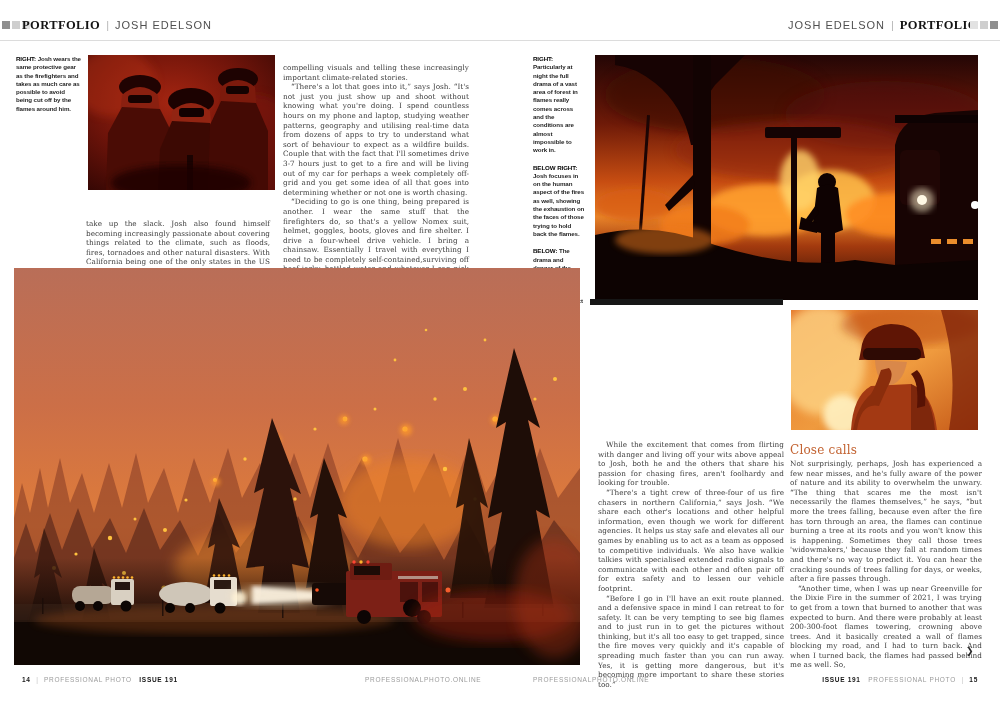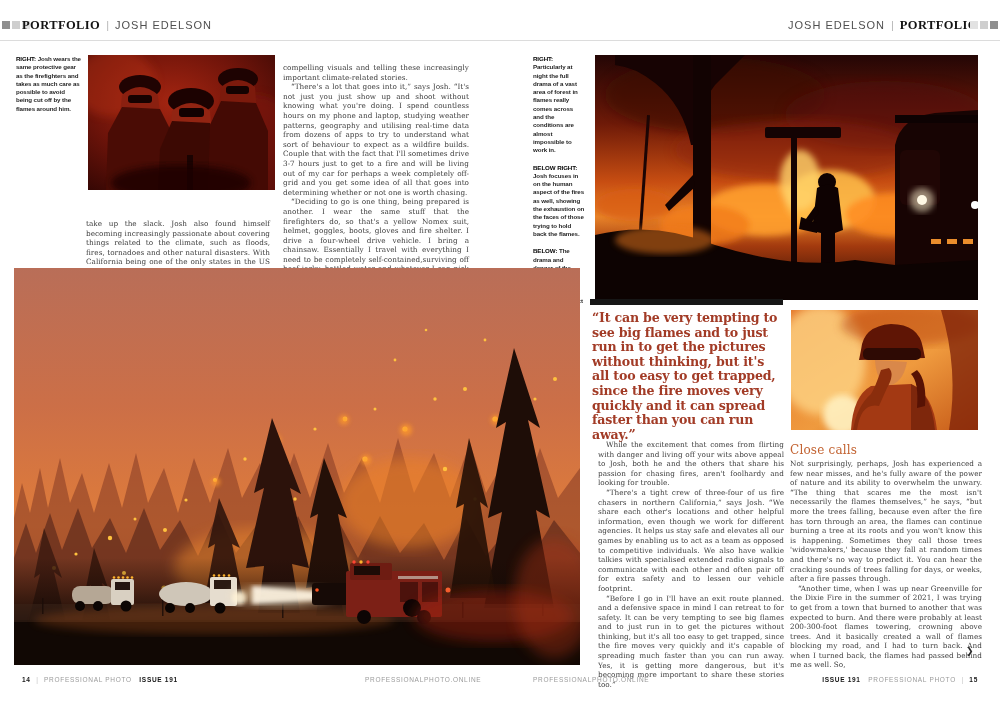--- a/index.html
+++ b/index.html
@@ -348,21 +348,20 @@
         <circle cx="380" cy="150" r="4" fill="#ffffff"></circle>
         <rect x="300" y="60" width="83" height="8" fill="#0d0202"></rect>
       </g>
 
       <path d="M0 180 Q60 165 120 190 Q200 215 260 205 L300 210 L383 205 L383 245 L0 245 Z" fill="#0d0302"></path>
       <ellipse cx="70" cy="185" rx="50" ry="14" fill="#f27c1c" opacity=".5" filter="url(#fb3)"></ellipse>
     </svg>
   </div>
 
   <div class="abs qbar" style="left:590px;top:299px;width:193px;height:6px;"></div>
-  <div class="abs quote" style="left:592px;top:311px;width:192px;">“It can be very tempting to see big flames and to just run in to get the pictures without thinking, but it's all too easy to get trapped, since the fire moves very quickly and it can spread faster than you can run away.”</div>
 
   <div class="abs body-col" style="left:598px;top:440px;width:186px;">
     <p class="ind">While the excitement that comes from flirting with danger and living off your wits above appeal to Josh, both he and the others that share his passion for chasing fires, aren't foolhardy and looking for trouble.</p>
     <p class="ind">“There's a tight crew of three-four of us fire chasers in northern California,” says Josh. “We share each other's locations and other helpful information, even though we work for different agencies.  It helps us stay safe and elevates all our games by enabling us to act as a team as opposed to competitive individuals. We also have walkie talkies with specialised extended radio signals to communicate with each other and often pair off for extra safety and to lessen our vehicle footprint.</p>
     <p class="ind">“Before I go in I'll have an exit route planned. and a defensive space in mind I can retreat to for safety. It can be very tempting to see big flames and to just run in to get the pictures without thinking, but it's all too easy to get trapped, since the fire moves very quickly and it's capable of spreading much faster than you can run away. Yes, it is getting more dangerous, but it's becoming more important to share these stories too.”</p>
   </div>
 
   <div class="photo" style="left:791px;top:310px;width:187px;height:120px;">
     <svg width="187" height="120" viewBox="0 0 187 120">
       <defs>

